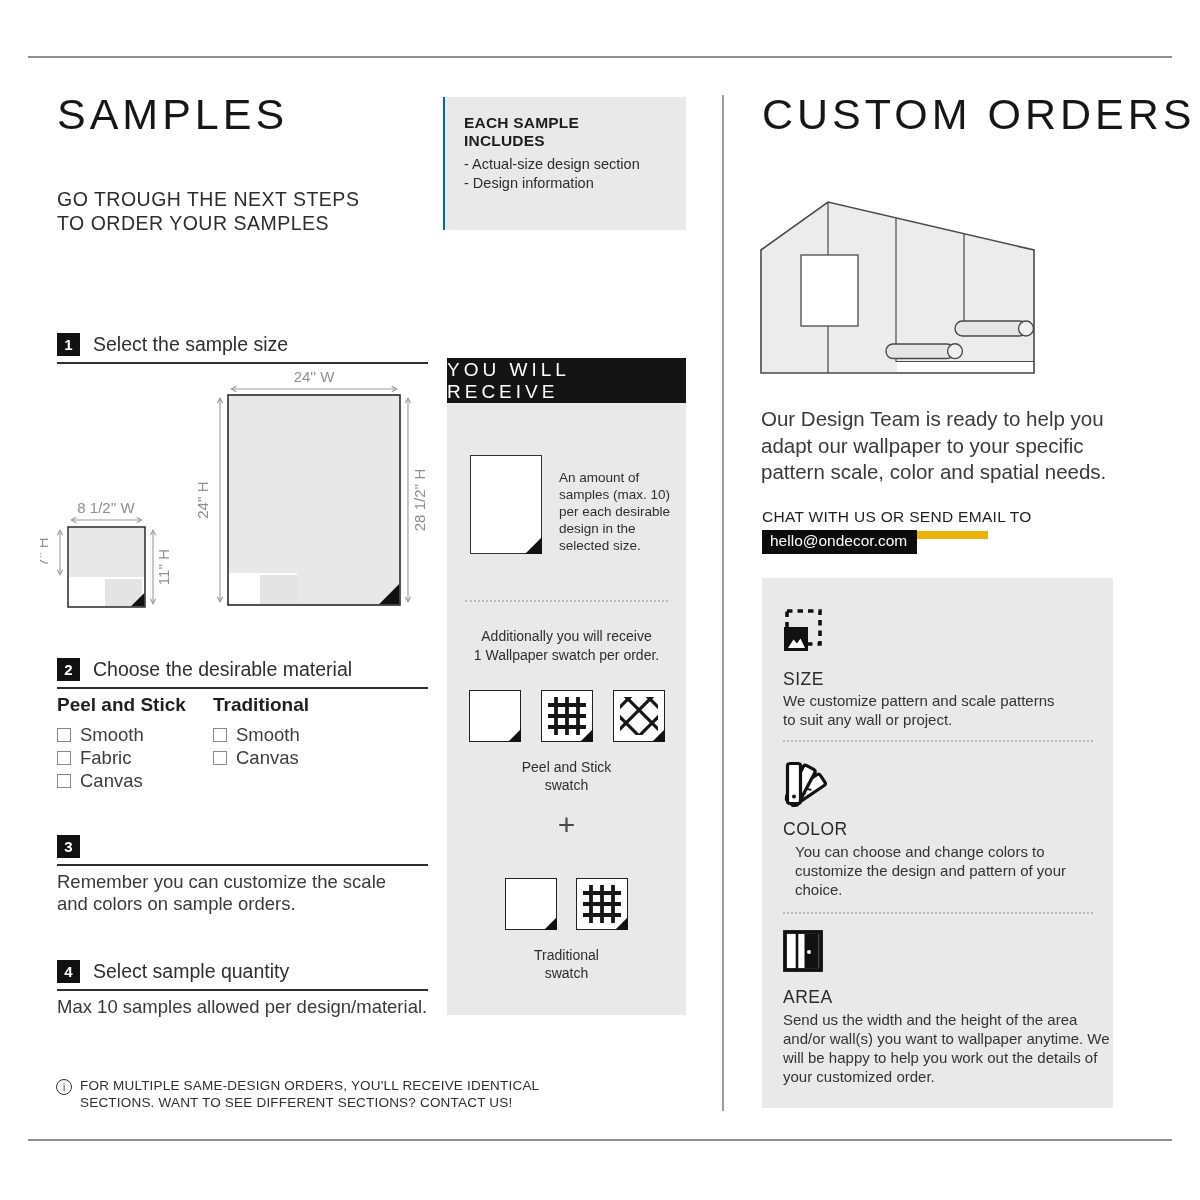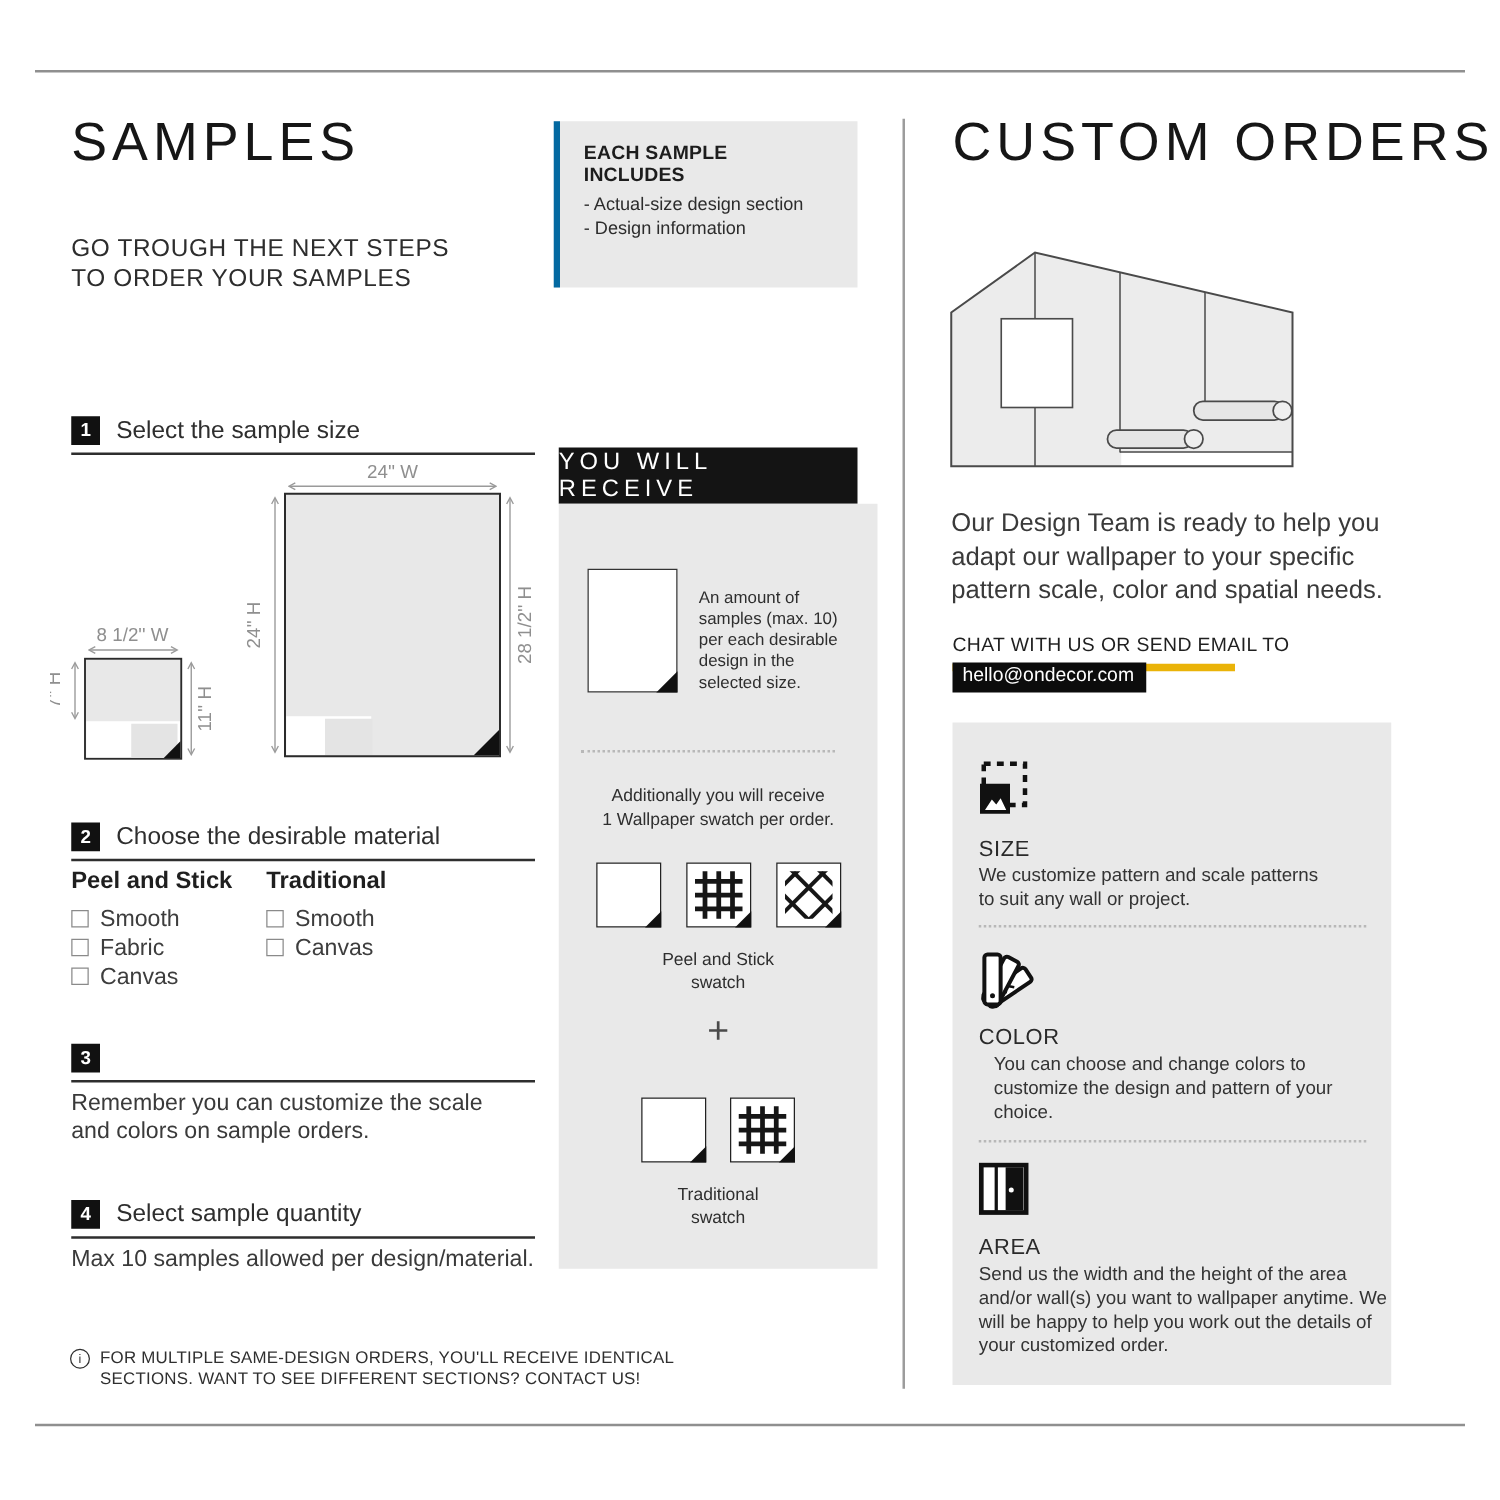--- a/index.html
+++ b/index.html
@@ -38,28 +38,28 @@
   .step3-note { top:871px; width:345px; }
   .step4-note { top:996px; width:400px; }
 
   .footnote { position:absolute; left:56px; top:1078px; display:flex; gap:8px; }
   .info-icon { width:14px; height:14px; border:1.5px solid #2f2f2f; border-radius:50%; flex:0 0 auto;
                display:flex; align-items:center; justify-content:center; font-size:10px; color:#2f2f2f; margin-top:1px; }
   .footnote-text { font-size:13.5px; line-height:16.5px; letter-spacing:0.2px; color:#2f2f2f; white-space:nowrap; }
 
   
   .includes-box { position:absolute; left:443px; top:97px; width:243px; height:133px; box-sizing:border-box;
-                  background:#e9e9e9; border-left:5px solid #0369a1; padding:17px 27px 0 19px; }
+                  background:#e9e9e9; border-left:2px solid #0369a1; padding:17px 27px 0 19px; }
   .includes-title { font-size:15.5px; font-weight:700; letter-spacing:0.2px; color:#1d1d1d; margin-bottom:5px; }
   .includes-item { font-size:14.5px; line-height:18.5px; color:#2c2c2c; padding-left:9px; text-indent:-9px; }
   .includes-item::before { content:"- "; }
 
   .receive-header { position:absolute; left:447px; top:358px; width:239px; height:45px; background:#141414;
                     color:#fff; font-size:19px; letter-spacing:4px; display:flex; align-items:center; justify-content:center; }
-  .receive-panel { position:absolute; left:447px; top:403px; width:239px; height:612px; background:#e9e9e9;padding-left:16px; }
+  .receive-panel { position:absolute; left:447px; top:403px; width:239px; height:612px; background:#e9e9e9; }
 
   .sheet { position:absolute; left:23px; top:52px; width:70px; height:97px; background:#fff; border:1.5px solid #333; }
   .fold { position:absolute; right:-1px; bottom:-1px; width:0; height:0;
           border-left:13px solid transparent; border-bottom:13px solid #111; }
   .fold-lg { border-left-width:17px; border-bottom-width:17px; }
   .samples-desc { position:absolute; left:112px; top:66px; width:124px; font-size:13.5px; line-height:17px; color:#2e2e2e; }
 
   .dotted { border-top:2px dotted #b8b8b8; height:0; }
   .dotted-mid { position:absolute; left:18px; top:197px; width:203px; }
 
@@ -73,21 +73,21 @@
   .trad-label { top:543px; font-size:14px; line-height:18px; }
 
   
   .v-divider { position:absolute; left:722px; top:95px; width:2px; height:1016px; background:#9c9c9c; }
 
   .house { position:absolute; left:760px; top:196px; }
 
   .design-text { position:absolute; left:761px; top:406px; width:372px; font-size:20.5px; line-height:26.5px; color:#3a3a3a; }
 
   .contact-label { position:absolute; left:762px; top:508px; width:226px; font-size:15.5px; letter-spacing:0.3px;
-                   color:#1f1f1f; border-bottom:6px solid #eab308; padding-bottom:5px; white-space:nowrap; }
+                   color:#1f1f1f; border-bottom:8px solid #eab308; padding-bottom:5px; white-space:nowrap; }
   .email-chip { position:absolute; left:762px; top:530px; background:#0c0c0c; color:#fff;
                 font-size:15.5px; padding:2px 10px 4px 8px; }
 
   .features-panel { position:absolute; left:762px; top:578px; width:351px; height:530px; background:#e9e9e9; }
   .feat-icon { position:absolute; left:21px; }
   .feat-title { position:absolute; left:21px; font-size:17.5px; letter-spacing:0.5px; color:#2a2a2a; }
   .feat-text { position:absolute; left:21px; font-size:15px; line-height:19px; color:#333; }
   .feat-div { position:absolute; left:21px; width:310px; }
   .icon-size { top:30px; } .title-size { top:91px; } .text-size { top:113px; width:285px; } .div-1 { top:162px; }
   .icon-color { top:183px; } .title-color { top:241px; } .text-color { top:264px; width:302px;margin-left:12px; } .div-2 { top:334px; }

